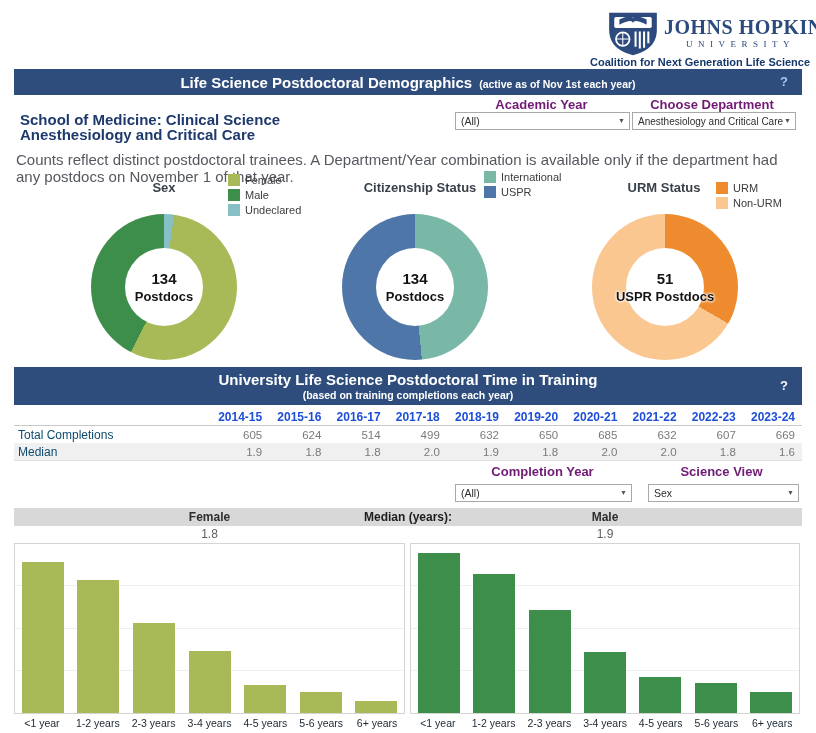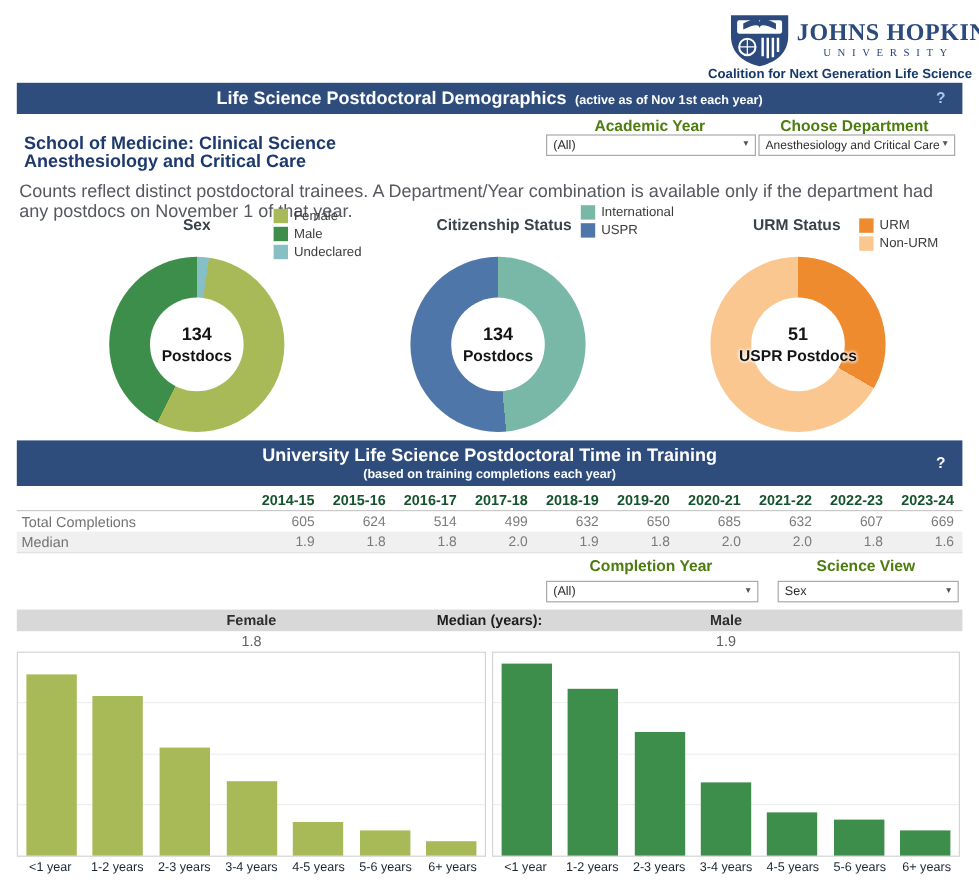--- a/index.html
+++ b/index.html
@@ -29,21 +29,21 @@
   #help1{color:#a6c8ec;line-height:26px;}
   #help2{color:#f5f5f5;line-height:38px;}
 
   
   .school-heading{position:absolute;left:20px;color:#1e3a6d;font-size:15px;font-weight:bold;}
   #heading1{top:98px;margin-top:13px;}
   #heading2{top:126px;}
   #note{position:absolute;left:16px;top:151px;width:780px;color:#55585f;font-size:15px;}
 
   
-  .filter-label{position:absolute;font-size:13px;font-weight:bold;color:#4d7c0f;text-align:center;}
+  .filter-label{position:absolute;font-size:13px;font-weight:bold;color:#701a75;text-align:center;}
   .select{position:absolute;height:16px;background:#fff;border:1px solid #a9a9a9;
           font-size:10.5px;color:#2d2d2d;display:flex;align-items:center;
           padding:0 16px 0 5px;white-space:nowrap;overflow:hidden;cursor:pointer;}
   .select .caret{position:absolute;right:4px;top:4px;font-size:7px;color:#555;}
   #f1a-label{left:455px;top:97px;width:173px;}
   #f1a-select{left:455px;top:112px;width:152px;}
   #f1b-label{left:630px;top:97px;width:164px;}
   #f1b-select{left:632px;top:112px;width:141px;font-size:10px;}
   #f2a-label{left:455px;top:464px;width:175px;}
   #f2a-select{left:455px;top:484px;width:154px;}
@@ -68,25 +68,25 @@
   .hole{position:absolute;left:34px;top:34px;width:78px;height:78px;background:#fff;border-radius:50%;}
   .donut-center{position:absolute;inset:0;display:flex;flex-direction:column;align-items:center;
                 justify-content:center;font-weight:bold;color:#141414;z-index:2;
                 text-shadow:0 0 3px #fff,0 0 3px #fff,0 0 3px #fff;}
   .donut-center .n{font-size:15px;}
   .donut-center .l{font-size:13px;margin-top:2px;white-space:nowrap;}
 
   
   #table{position:absolute;left:14px;top:408px;width:788px;font-size:12px;}
   .trow{display:grid;grid-template-columns:196px repeat(10,1fr);align-items:center;height:17px;}
-  .trow.header{font-weight:bold;color:#14532d;border-bottom:1px solid #c9c9c9;}
+  .trow.header{font-weight:bold;color:#1d4ed8;border-bottom:1px solid #c9c9c9;}
   .trow.r1{color:#333;}
   .trow.r2{background:#f0f0f0;border-bottom:1px solid #e2e2e2;}
   .tcell{text-align:right;padding-right:7px;}
-  .tlabel{text-align:left;padding-left:4px;color:#737373;}
+  .tlabel{text-align:left;padding-left:4px;color:#0c4a6e;}
   .tval{color:#7a7a7a;font-size:11.5px;}
 
   
   #band{position:absolute;left:14px;top:508px;width:788px;height:18px;background:#d8d8d8;}
   .band-label{position:absolute;top:0;line-height:18px;font-size:12px;color:#2e2e2e;text-align:center;font-weight:bold;}
   #band-female{left:0;width:391px;}
   #band-median{left:0;width:788px;color:#1d1d1d;}
   #band-male{left:396px;width:390px;}
   .median-val{position:absolute;top:527px;font-size:12px;color:#5f5f5f;text-align:center;}
   #median-female{left:14px;width:391px;}

